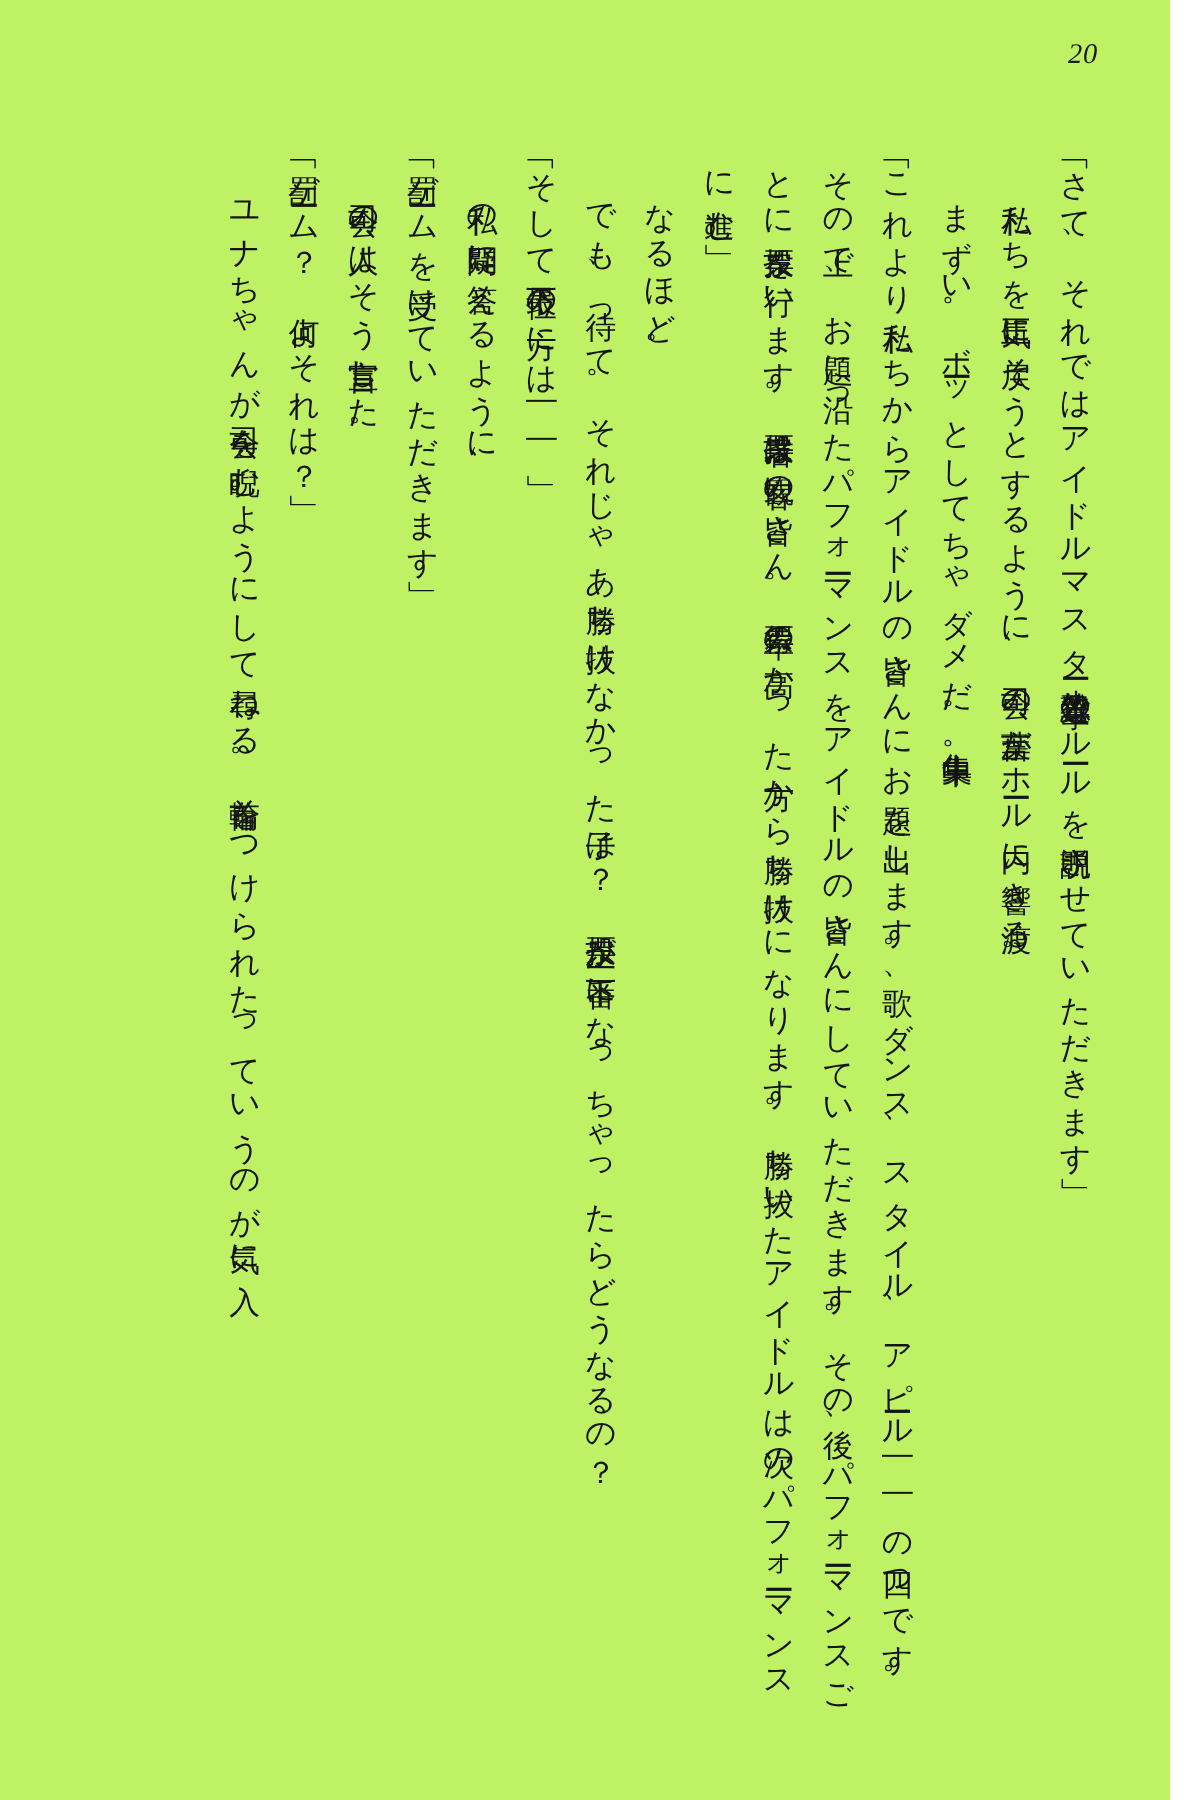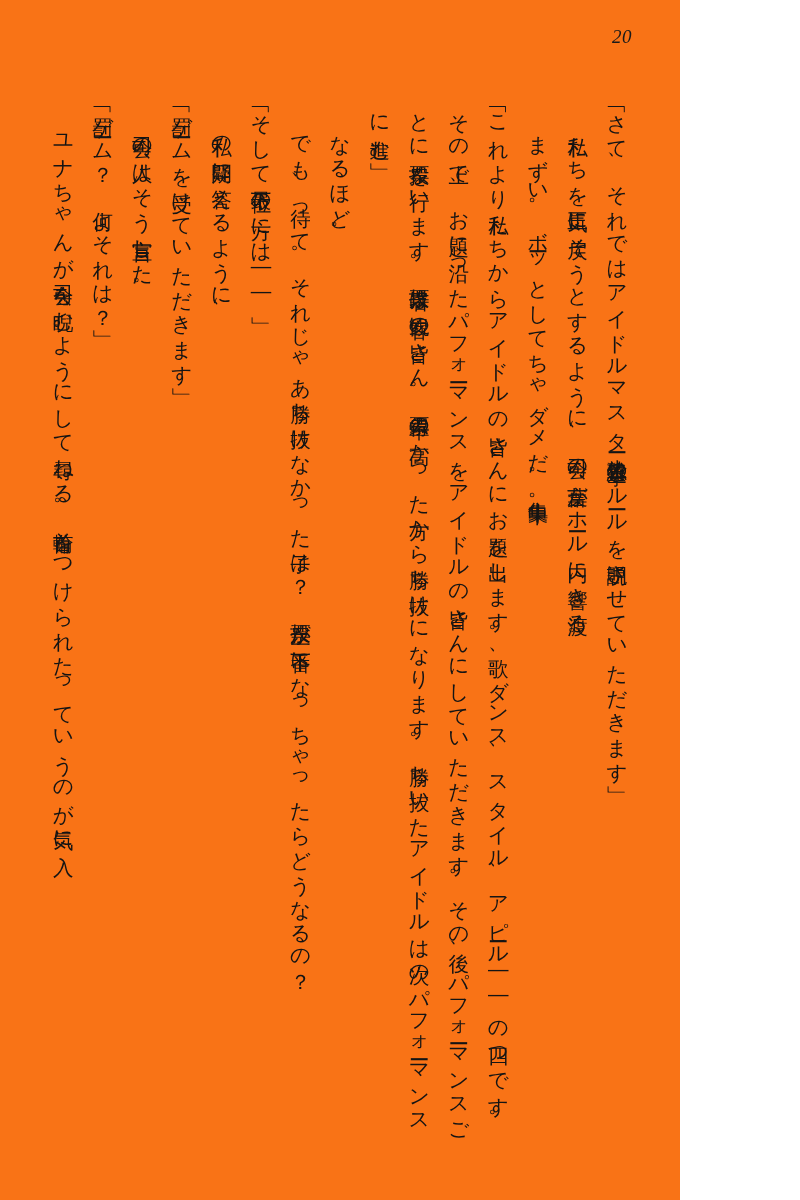--- a/index.html
+++ b/index.html
@@ -9,23 +9,23 @@
   }
   body {
     width: 800px;
     height: 1200px;
     font-family: "Liberation Serif", "DejaVu Serif", serif;
     color: #111111;
     overflow: hidden;
   }
   .page {
     position: relative;
-    width: 680px;
+    width: 780px;
     height: 1200px;
-    background: #f97316;
+    background: #bef264;
     box-sizing: border-box;
   }
   .page-number {
     position: absolute;
     top: 26px;
     right: 48px;
     font-size: 19px;
     font-style: italic;
     font-family: "Liberation Serif", "DejaVu Serif", serif;
     color: #1a1a1a;

